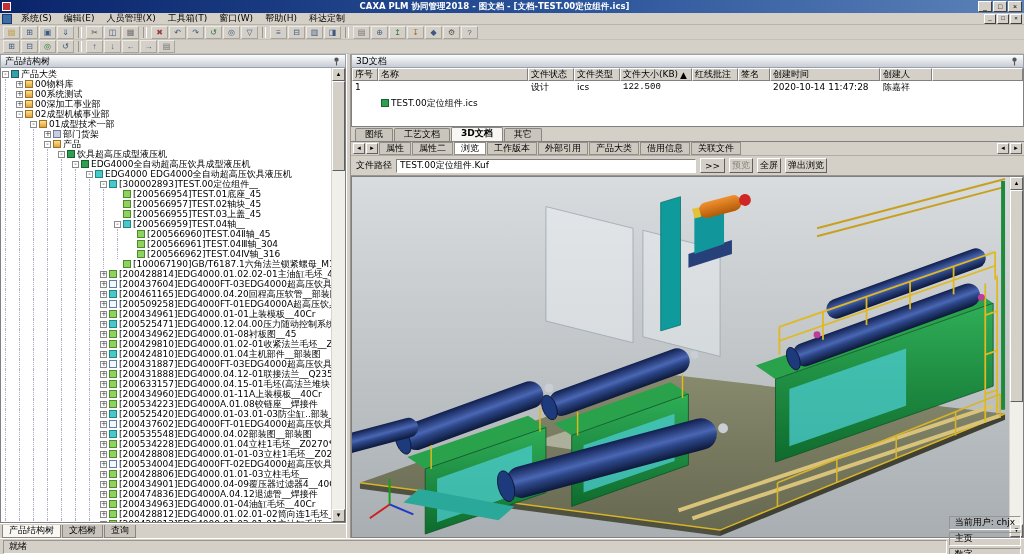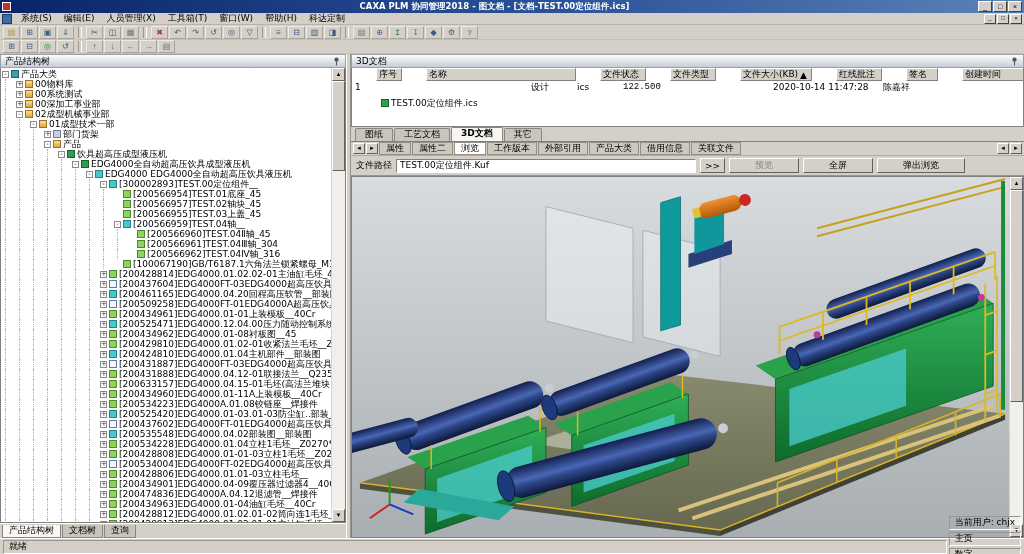--- a/index.html
+++ b/index.html
@@ -61,21 +61,21 @@
   .sspace{flex:1;}
   
   .left-tabs{height:15px;min-height:15px;display:flex;align-items:flex-start;gap:1px;background:#d4d0c8;
              border-top:1px solid #fff;padding:1px 2px 0 2px;box-sizing:border-box;}
   .ltab{height:12px;line-height:11px;padding:0 6px;background:#c8c4bc;border:1px solid #8a867e;border-top:none;}
   .ltab.active{background:#f8f7f3;}
   
   .table-wrap{height:58px;min-height:58px;background:#fff;border:1px solid #808080;border-top:none;overflow:hidden;}
   .thead{display:flex;height:13px;}
   .th{display:flex;align-items:center;gap:2px;padding:0 2px;box-sizing:border-box;overflow:hidden;white-space:nowrap;
-      background:#d4d0c8;border:1px solid;border-color:#fff #808080 #808080 #fff;margin-left:24px;}
+      background:#d4d0c8;border:1px solid;border-color:#fff #808080 #808080 #fff;}
   .trdata{display:flex;height:12px;align-items:center;}
   .td{display:flex;align-items:center;gap:2px;padding:0 3px;box-sizing:border-box;overflow:hidden;white-space:nowrap;}
   .doc-icon{width:8px;height:8px;min-width:8px;background:#2f9e4f;border:1px solid #186232;box-sizing:border-box;}
   
   .doc-tabs{height:14px;min-height:14px;display:flex;align-items:flex-end;gap:1px;padding-left:4px;
             background:#d4d0c8;border-bottom:1px solid #808080;}
   .dtab{height:12px;line-height:11px;padding:0 9px;background:#c9c5bc;border:1px solid #8a867e;border-bottom:none;
         border-radius:2px 2px 0 0;}
   .dtab.active{background:#f7f6f2;font-weight:bold;height:13px;}
   
@@ -84,21 +84,21 @@
   .nbtn{width:12px;height:11px;font-size:6px;line-height:9px;padding:0;background:#d4d0c8;
         border:1px solid;border-color:#fff #606060 #606060 #fff;}
   .vtab{height:11px;line-height:10px;padding:0 6px;background:#cdc9c0;border:1px solid #938f87;}
   .vtab.active{background:#fff;}
   .vspacer{flex:1;}
   
   .path-row{height:19px;min-height:19px;display:flex;align-items:center;gap:4px;padding:0 5px;
             background:#d4d0c8;border-bottom:1px solid #9a968e;}
   .path-input{width:300px;height:14px;box-sizing:border-box;font-family:"DejaVu Sans",sans-serif;font-size:9px;
               border:1px solid;border-color:#808080 #fff #fff #808080;background:#fff;padding:0 3px;}
-  .pbtn{height:15px;padding:0 25px;font-family:"DejaVu Sans",sans-serif;font-size:9px;background:#d4d0c8;
+  .pbtn{height:15px;padding:0 2px;font-family:"DejaVu Sans",sans-serif;font-size:9px;background:#d4d0c8;
         border:1px solid;border-color:#fff #606060 #606060 #fff;}
   .pbtn[disabled]{color:#8a867e;}
   .pbtn.small{padding:0 4px;}
   
   .viewport{flex:1;min-height:0;display:flex;border:1px solid #808080;background:#c8ccd0;box-sizing:border-box;}
   .viewport svg{flex:1;min-width:0;height:100%;}
   
   .statusbar{position:absolute;left:0;bottom:0;width:1024px;height:16px;display:flex;align-items:center;gap:2px;
              background:#d4d0c8;border-top:1px solid #fff;padding:1px 3px;box-sizing:border-box;}
   .scell{height:12px;line-height:11px;padding:0 5px;border:1px solid;border-color:#9a968e #fff #fff #9a968e;white-space:nowrap;}

